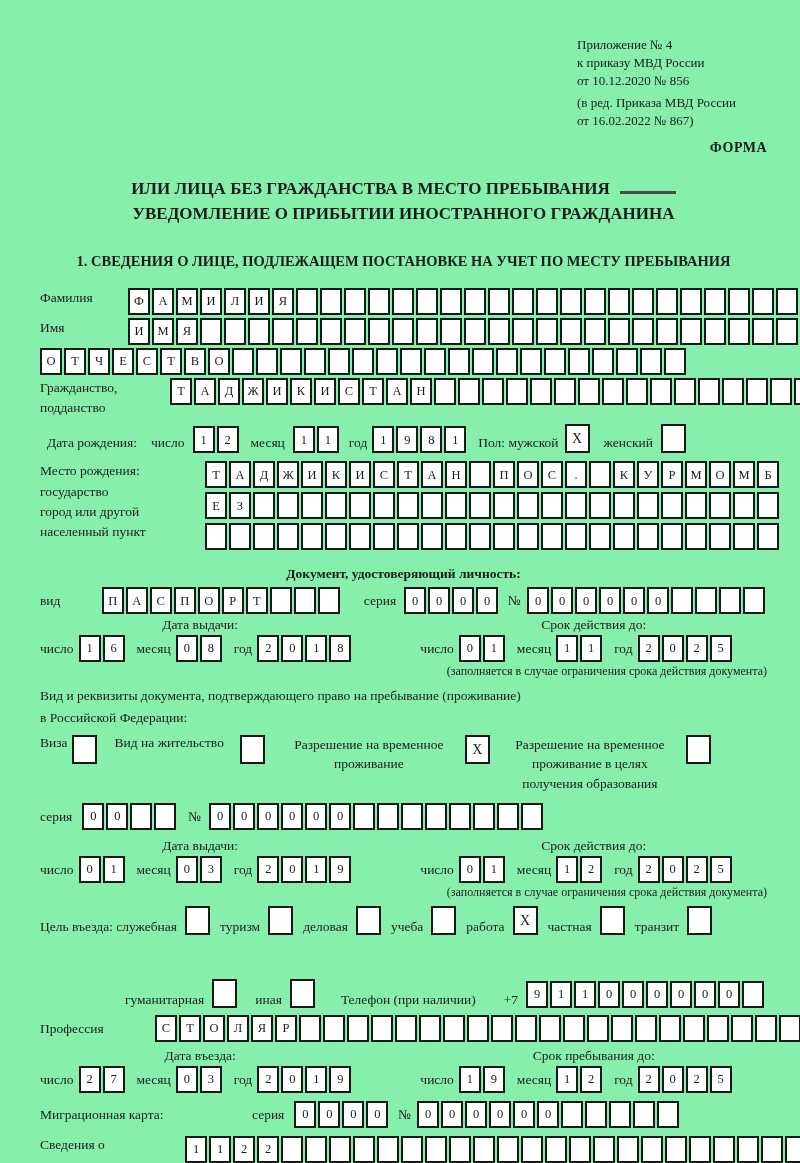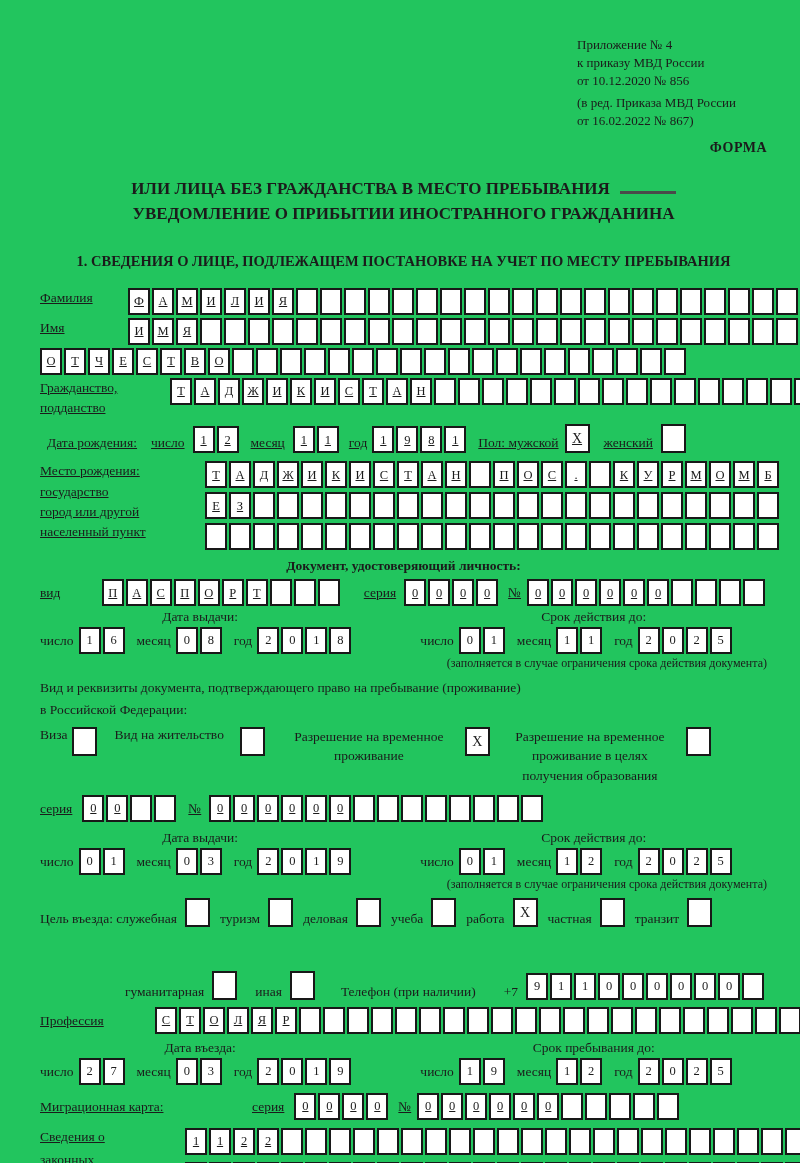--- a/index.html
+++ b/index.html
@@ -1,28 +1,28 @@
 <!DOCTYPE html>
 <html><head>
 <meta charset="utf-8">
 <style>
   html,body{margin:0;padding:0;background:#e8e8e8;}
-  .page{width:800px;height:1163px;background:#22c55e;position:relative;overflow:hidden;
+  .page{width:800px;height:1163px;background:#86efac;position:relative;overflow:hidden;
         font-family:"Liberation Serif","DejaVu Serif",serif;color:#1b1b1b;}
   .content{padding:36px 33px 0 40px;}
   
   .hdr-block{margin-left:537px;width:200px;font-size:13px;line-height:1.4;}
   .hdr-block .gap{margin-top:3px;}
   .forma{text-align:right;font-weight:bold;font-size:14px;margin-top:10px;letter-spacing:.5px;}
   
   .title{text-align:center;font-weight:bold;font-size:17px;line-height:1.5;margin-top:20px;}
   .title-underline{display:inline-block;width:56px;border-bottom:3px solid #4a4a4a;height:14px;margin-left:10px;}
   .sec-heading{text-align:center;font-weight:bold;font-size:14.5px;margin-top:26px;margin-bottom:18px;}
   
-  .frow{display:flex;align-items:flex-start;margin-bottom:3px;font-size:13.5px;line-height:1.5;text-decoration:underline;}
+  .frow{display:flex;align-items:flex-start;margin-bottom:3px;font-size:13.5px;line-height:1.5;}
   .lblcol{flex:0 0 auto;}
   .w88{width:88px;} .w130{width:130px;} .w165{width:165px;} .w115{width:115px;}
   .cells{display:inline-flex;flex-wrap:nowrap;}
   .cell{flex:0 0 auto;display:inline-flex;align-items:center;justify-content:center;
         width:18px;height:23px;border:2px solid #181818;margin-right:2px;
         font-size:12.5px;background:#fff;}
   .chk{display:inline-block;width:21px;height:25px;border:2px solid #181818;text-align:center;
        line-height:25px;font-size:14px;vertical-align:top;background:#fff;flex:0 0 auto;}
   .lbl{white-space:nowrap;}
   .stack{display:flex;flex-direction:column;}
@@ -30,21 +30,21 @@
   
   .dates{display:flex;margin-bottom:2px;font-size:13.5px;}
   .dcol1{width:395px;} .dcol2{width:360px;}
   .date-head{text-align:center;font-size:13.5px;}
   .dcol1 .date-head{margin-left:-60px;}
   .date-line{display:flex;align-items:center;margin-top:2px;}
   .date-line .lbl{margin-right:5px;}
   .date-line .cells{margin-right:10px;}
   .note-right{text-align:right;font-size:12px;margin:1px 0 6px 0;}
   .plain{font-size:13.5px;line-height:1.6;}
-  .doc-head{text-align:center;font-weight:bold;font-size:13.5px;margin:4px 0 5px 0;}
+  .doc-head{text-align:center;font-weight:bold;font-size:13.5px;margin:12px 0 5px 0;}
   
   .permit-row{display:flex;align-items:flex-start;font-size:13.5px;margin:6px 0 10px 0;}
   .permit-label-multi{text-align:center;line-height:1.45;}
   
   .purpose-row{display:flex;align-items:flex-end;font-size:13.5px;margin-bottom:7px;}
   .purpose-row .chk{margin:0 10px 0 8px;}
 </style>
 </head>
 <body>
 

